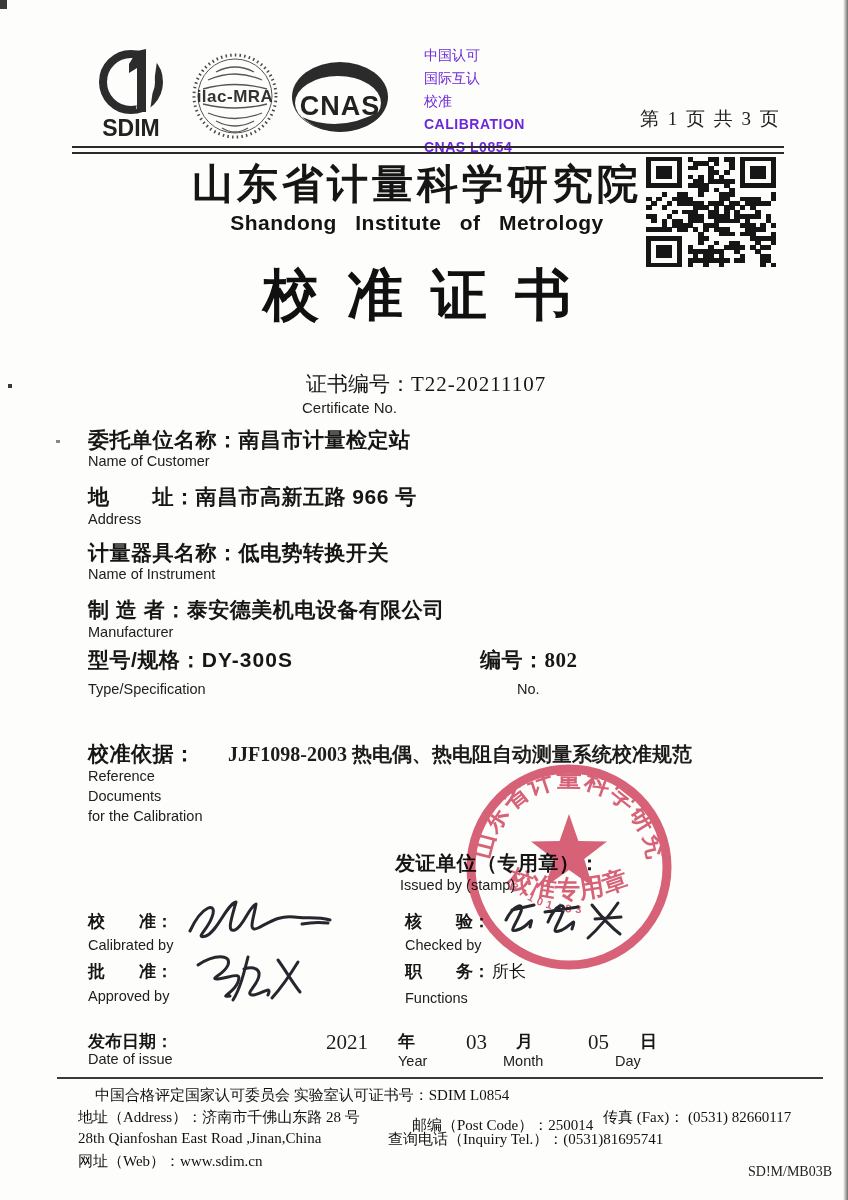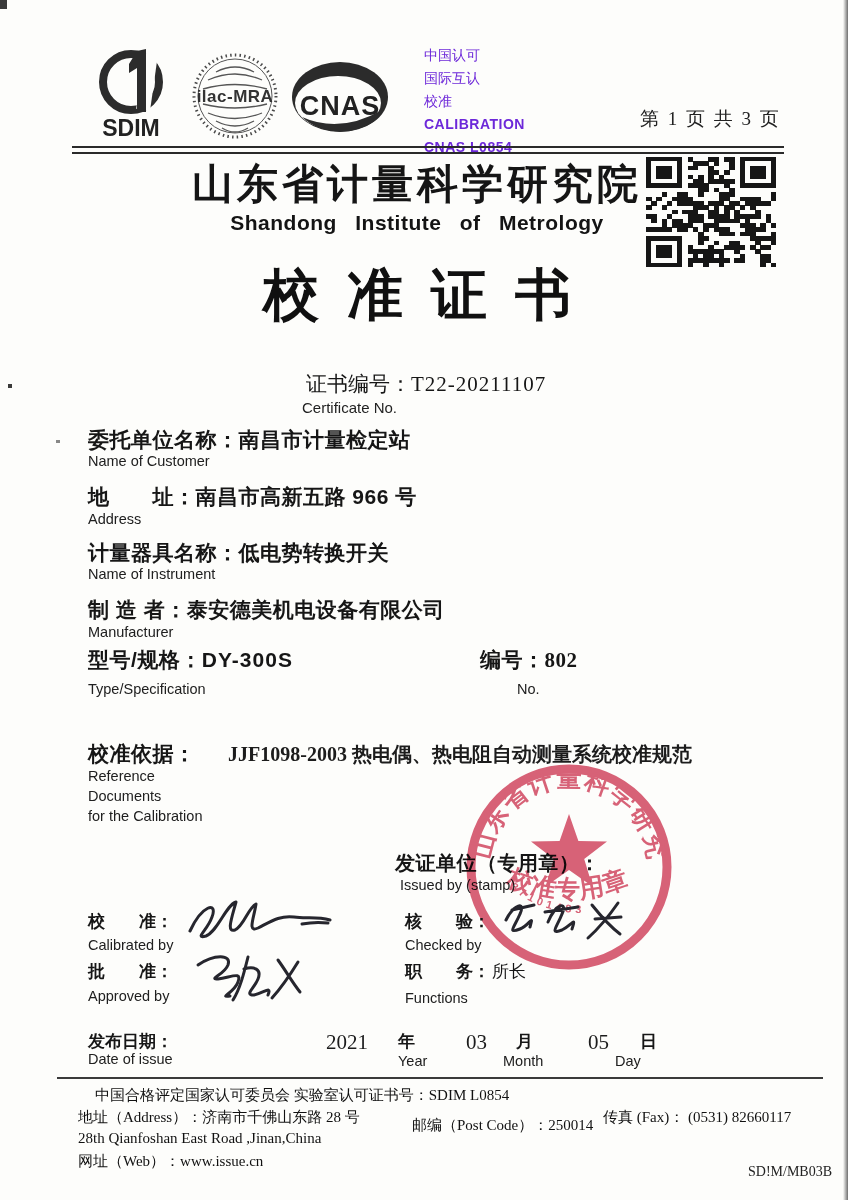--- a/index.html
+++ b/index.html
@@ -452,21 +452,22 @@
   <div class="abs sig-label" style="left:640px; top:1030px;">日</div>
   <div class="abs sig-en" style="left:615px; top:1053px;">Day</div>
 
   <div class="abs sep-line"></div>
 
   <div class="abs foot" style="left:95px; top:1086px;">中国合格评定国家认可委员会 实验室认可证书号：SDIM L0854</div>
   <div class="abs foot" style="left:78px; top:1108px;">地址（Address）：济南市千佛山东路 28 号</div>
   <div class="abs foot" style="left:412px; top:1108px;margin-top:8px;">邮编（Post Code）：250014</div>
   <div class="abs foot" style="left:603px; top:1108px;">传真 (Fax)： (0531) 82660117</div>
   <div class="abs foot" style="left:78px; top:1130px;">28th Qianfoshan East Road ,Jinan,China</div>
-  <div class="abs foot" style="left:78px; top:1152px;">网址（Web）：www.issue.cn</div>
+  <div class="abs foot" style="left:388px; top:1130px;">查询电话（Inquiry Tel.）：(0531)81695741</div>
+  <div class="abs foot" style="left:78px; top:1152px;">网址（Web）：www.sdim.cn</div>
   <div class="abs foot" style="left:388px; top:1204px;margin-left:20px;">电子邮件（Email）：jcywb@sdim.cn</div>
   <div class="abs form-code">SD!M/MB03B</div>
 
   <div class="abs edge-right"></div>
   <div class="abs speck" style="left:0; top:0; width:7px; height:9px;"></div>
   <div class="abs speck" style="left:8px; top:384px; width:4px; height:4px;"></div>
   <div class="abs speck" style="left:56px; top:440px; width:4px; height:3px; opacity:.6;"></div>
 
 </div>
 

